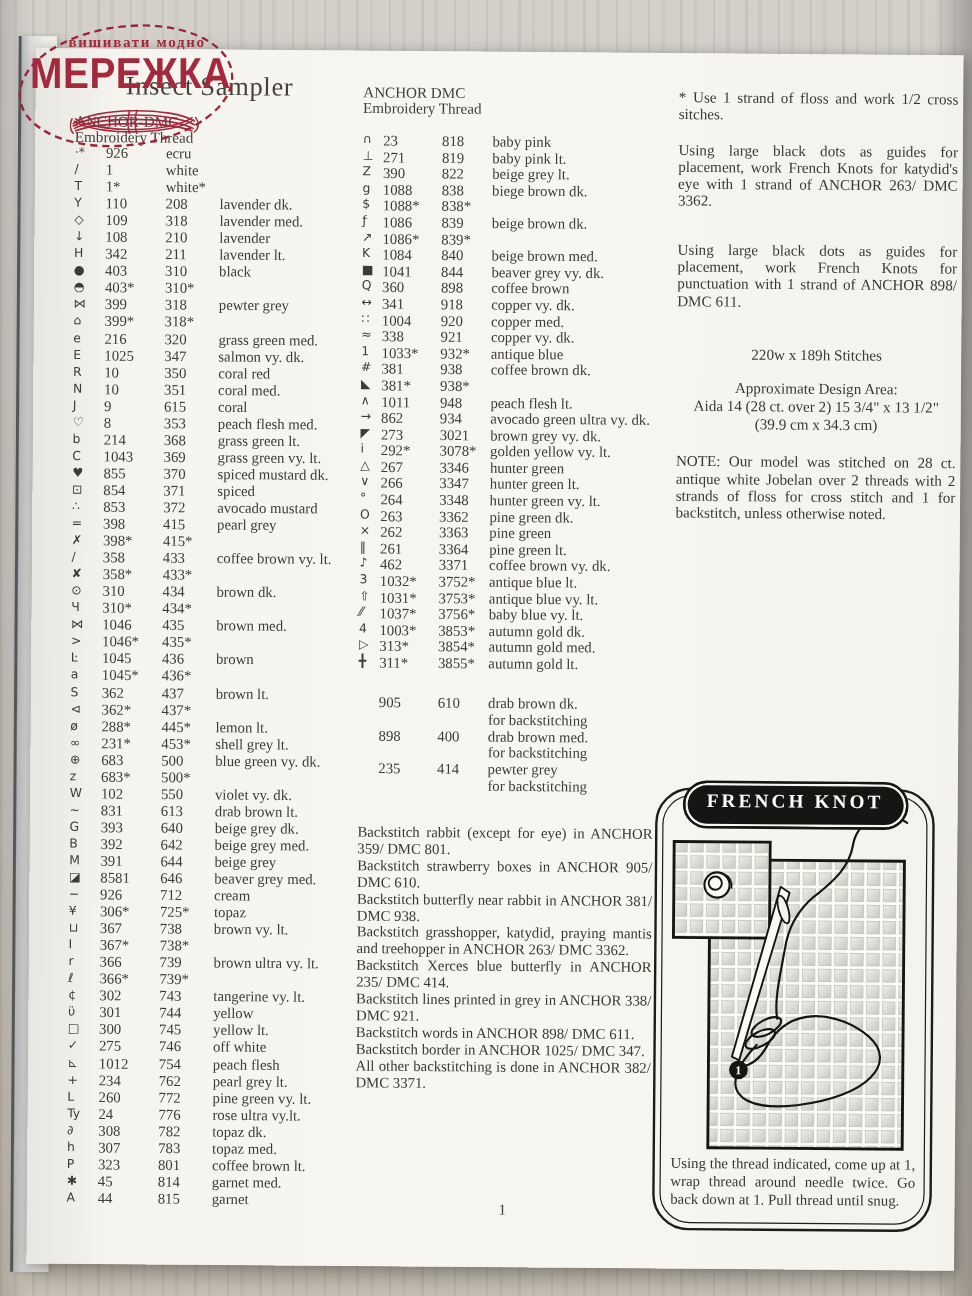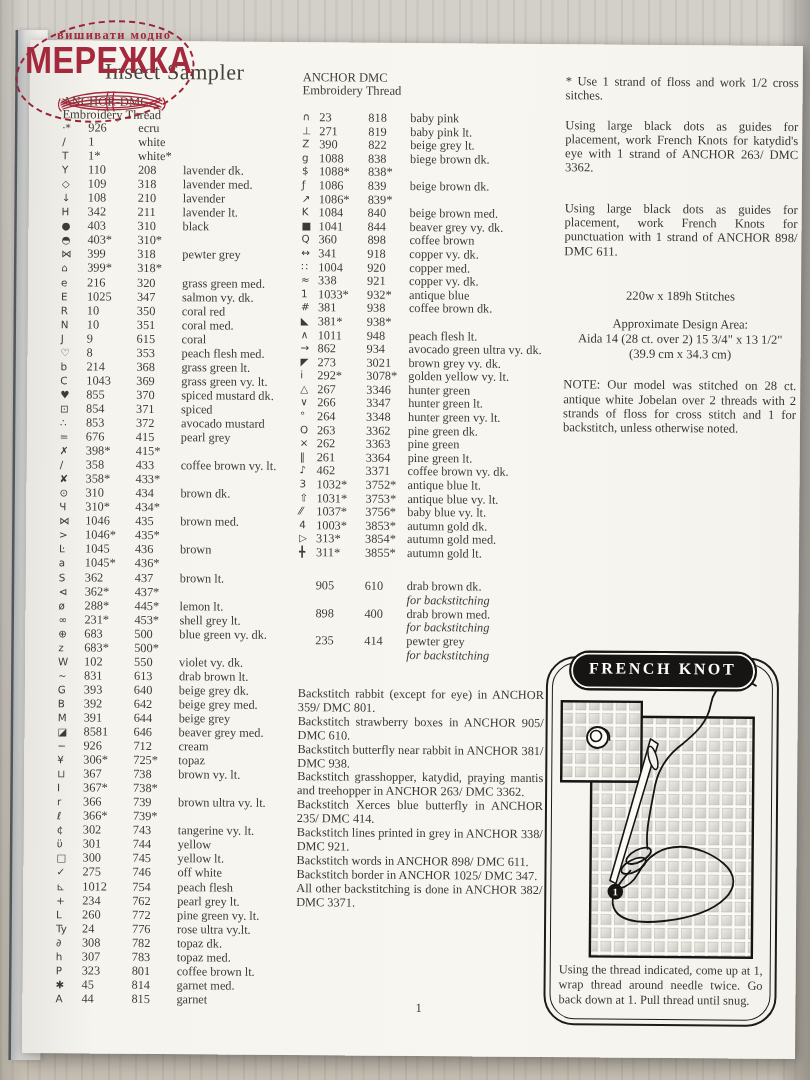--- a/index.html
+++ b/index.html
@@ -27,21 +27,21 @@
   .title{position:absolute;left:75px;top:18px;font-size:22px;font-weight:normal;letter-spacing:.6px;color:#45413a;}
   .col-header{position:absolute;font-size:12.6px;line-height:13.2px;color:#413e36;}
   .h-c1{left:33px;top:55px;}
   .h-c2{left:273px;top:29px;}
   .thread-table{position:absolute;display:grid;grid-auto-rows:14.05px;font-size:12.3px;color:#3e3b33;}
   .thread-table .sym{font-family:"DejaVu Sans",sans-serif;font-size:10.3px;line-height:14.05px;}
   .t1{left:33px;top:80px;grid-template-columns:26px 50px 45px auto;width:240px;}
   .t2{left:273px;top:68px;grid-auto-rows:13.6px;grid-template-columns:17px 49px 42px auto;width:252px;}
   .t2 .sym{line-height:13.6px;}
   .bs-table{left:290px;top:537px;grid-auto-rows:auto;grid-template-columns:49px 42px auto;line-height:13.8px;width:235px;}
-  .bs-table .nm2{display:block;font-style:italic;}
+  .bs-table .nm2{display:block;}
   .notes{position:absolute;left:273px;top:645px;width:246px;font-size:12.3px;line-height:13.9px;text-align:justify;}
   .c3{position:absolute;left:536px;top:30px;width:233px;font-size:12.6px;line-height:14.3px;text-align:justify;}
   .c3 .p1{margin-bottom:15px;}
   .c3 .p2{margin-bottom:26px;}
   .c3 .p3{margin-bottom:30px;}
   .c3 .stitches{text-align:center;margin-bottom:14px;}
   .c3 .design{text-align:center;line-height:15px;margin-bottom:16px;}
   .fk-box{position:absolute;left:521px;top:612px;width:229px;height:365px;border:2px solid #1d1c1a;border-radius:30px;}
   .fk-inner{position:absolute;inset:4px;border:1.3px solid #1d1c1a;border-radius:25px;}
   .fk-banner{
@@ -181,21 +181,21 @@
         <span class="anch">854</span>
         <span class="dmc">371</span>
         <span class="nm">spiced</span>
 
         <span class="sym">∴</span>
         <span class="anch">853</span>
         <span class="dmc">372</span>
         <span class="nm">avocado mustard</span>
 
         <span class="sym">=</span>
-        <span class="anch">676</span>
+        <span class="anch">398</span>
         <span class="dmc">415</span>
         <span class="nm">pearl grey</span>
 
         <span class="sym">✗</span>
         <span class="anch">398*</span>
         <span class="dmc">415*</span>
         <span class="nm"></span>
 
         <span class="sym">∕</span>
         <span class="anch">358</span>

